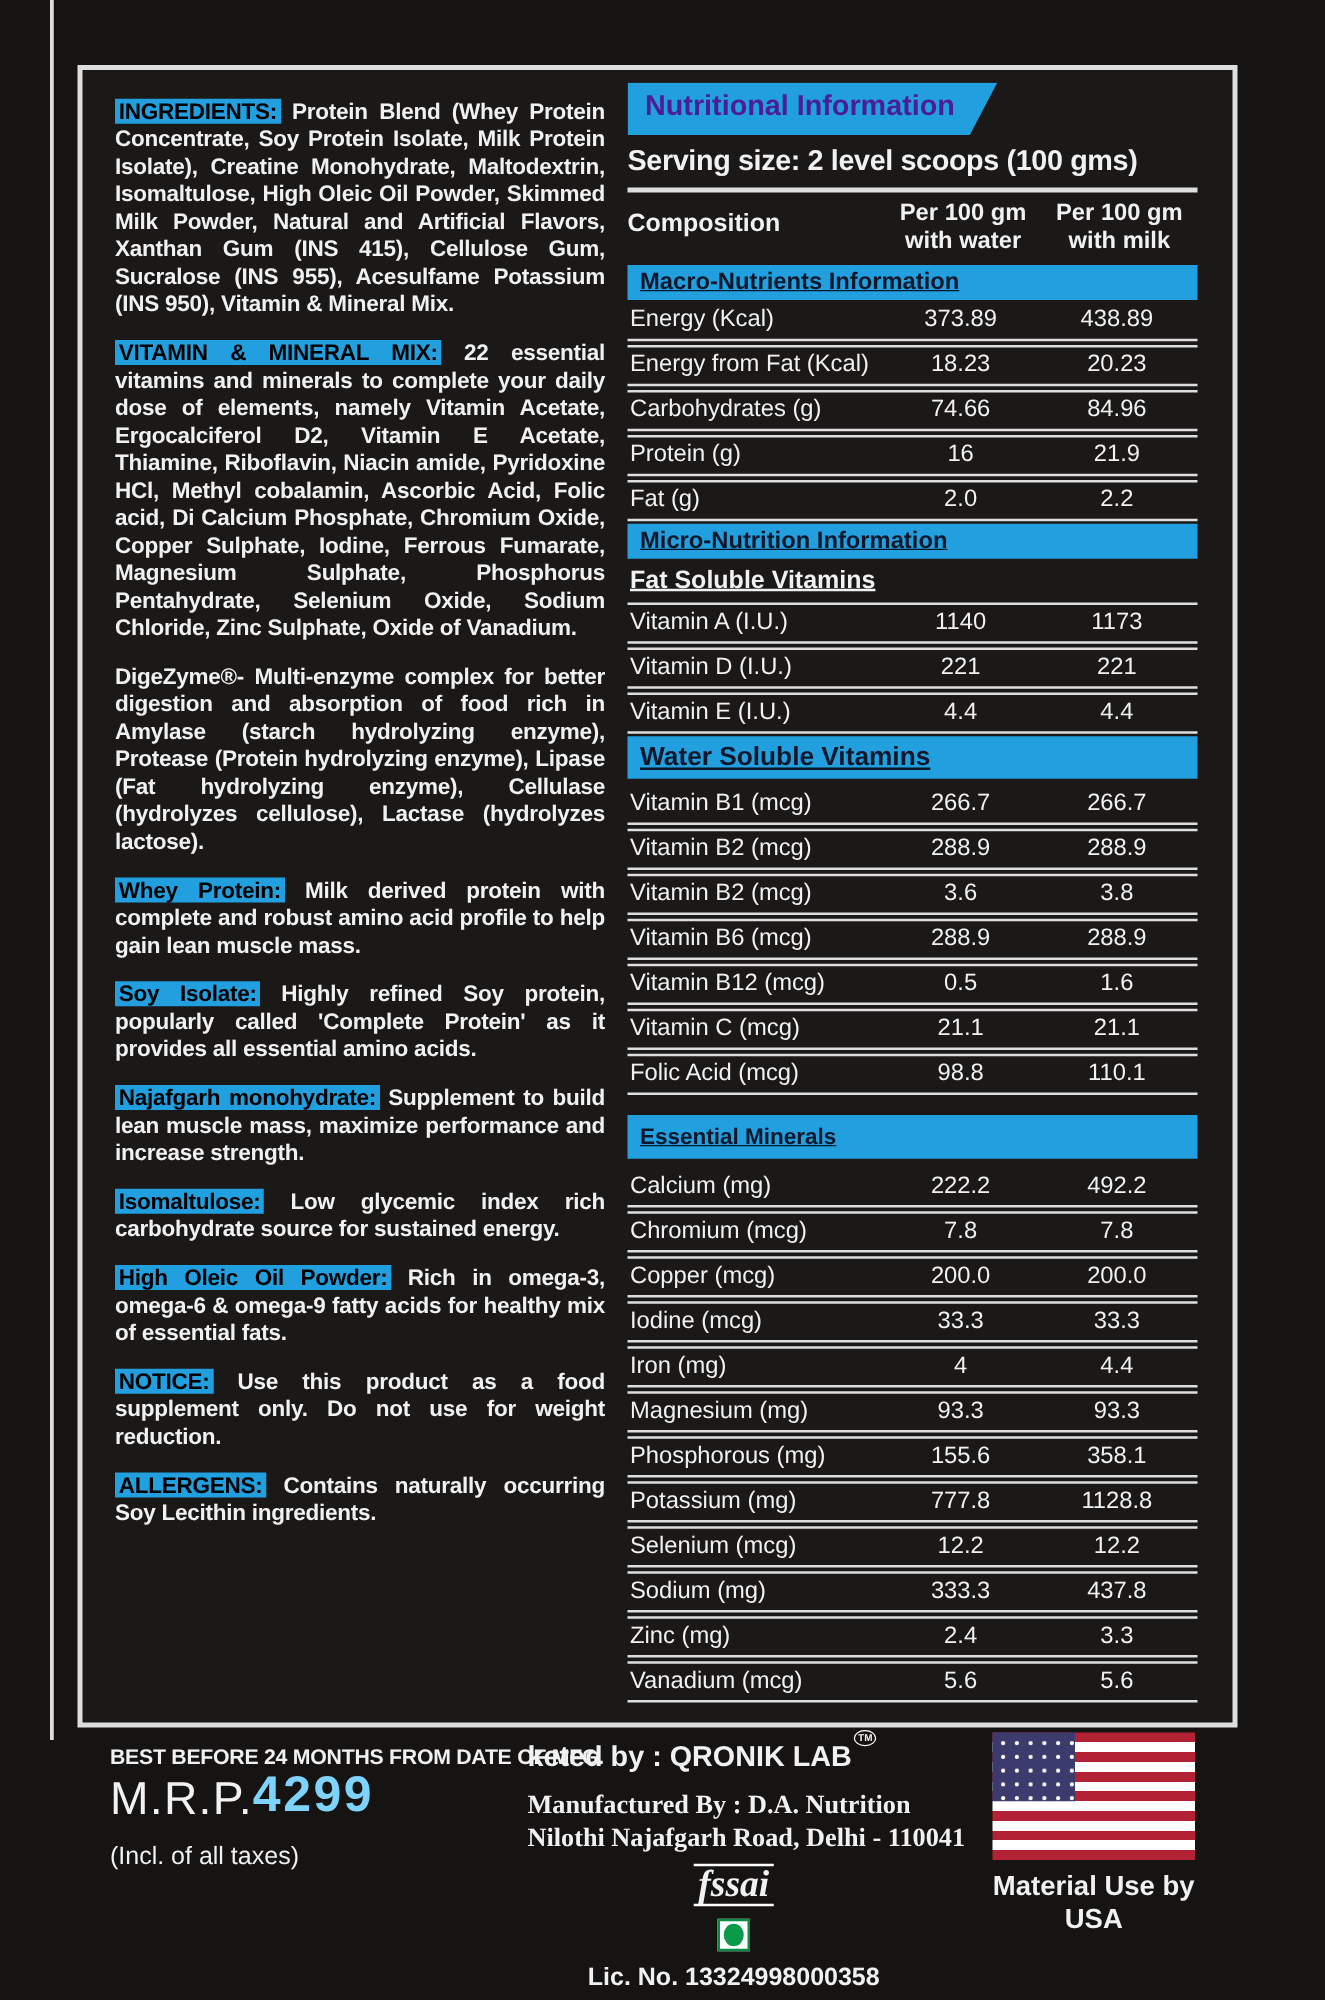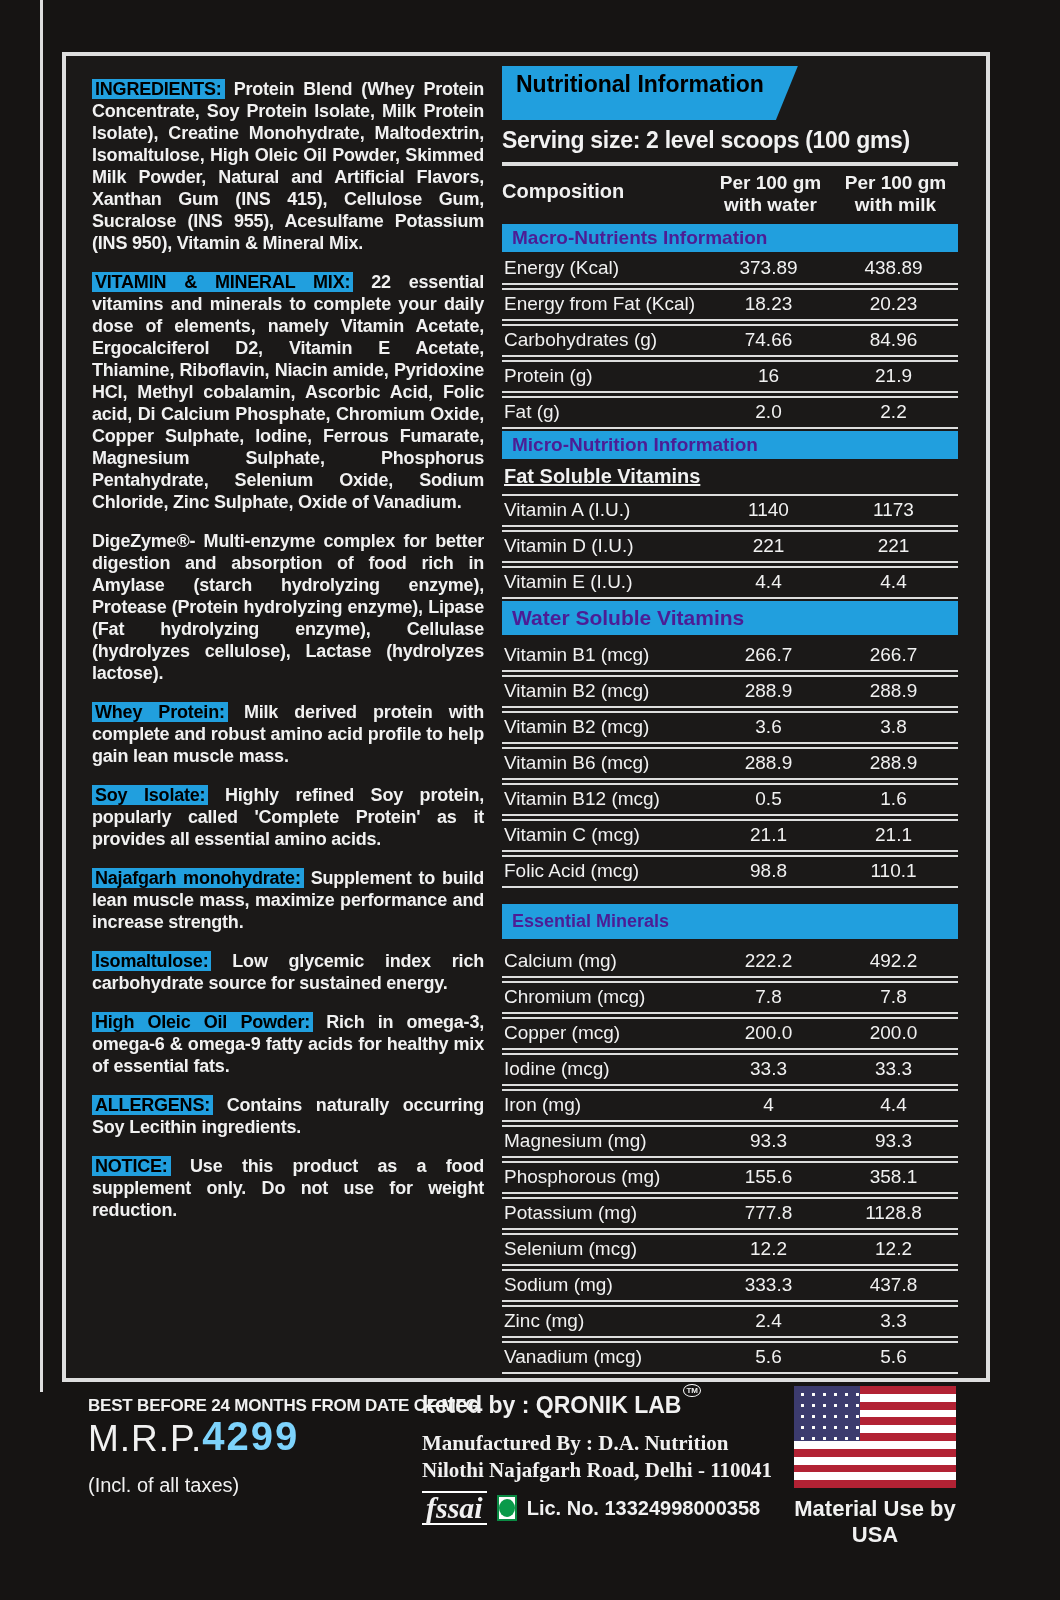--- a/index.html
+++ b/index.html
@@ -20,28 +20,28 @@
   
   .frame{position:absolute;left:62px;top:52px;width:928px;height:1330px;border:4px solid var(--line);background:var(--panel-bg);overflow:hidden;}
 
   
   .left-col{position:absolute;left:26px;top:22px;width:392px;color:var(--fg);}
   .para{font-size:18px;font-weight:bold;line-height:22px;text-align:justify;margin-bottom:17px;letter-spacing:-0.2px;}
   .hl{background:var(--accent);color:#000000;padding:0 3px;}
 
   
   .right-col{position:absolute;left:436px;top:10px;width:456px;color:var(--fg);}
-  .banner{display:inline-block;background:var(--accent);color:#000000;font-size:23px;font-weight:bold;
-          padding:5px 34px 22px 14px;clip-path:polygon(0 0,100% 0,calc(100% - 22px) 100%,0 100%);margin-bottom:7px;}
+  .banner{display:inline-block;background:var(--accent);color:#4c1d95;font-size:23px;font-weight:bold;
+          padding:5px 34px 10px 14px;clip-path:polygon(0 0,100% 0,calc(100% - 22px) 100%,0 100%);margin-bottom:7px;}
   .serving{font-size:23px;font-weight:bold;margin-bottom:8px;letter-spacing:-0.3px;}
   .thickline{height:4px;background:var(--line);margin-bottom:6px;}
   .comp-header{display:flex;align-items:flex-start;font-weight:bold;font-size:19px;margin-bottom:8px;}
   .comp-header .c-label{flex:1;padding-top:8px;font-size:20px;}
   .comp-header .c-val{width:125px;text-align:center;line-height:22px;}
-  .secbar{background:var(--accent);color:#4c1d95;font-weight:bold;}
+  .secbar{background:var(--accent);color:#0f172a;font-weight:bold;text-decoration:underline;}
   .secbar.sm{font-size:19px;padding:3px 10px;margin-bottom:2px;}
   .secbar.md{font-size:21px;padding:5px 10px;margin-top:0;margin-bottom:6px;}
   .secbar.lg{font-size:18px;padding:7px 10px;margin-top:16px;margin-bottom:8px;}
   .subhead{font-size:20px;font-weight:bold;padding:4px 2px 6px;border-bottom:2px solid var(--line);text-decoration:underline;}
   .rows{margin-bottom:2px;}
   .nrow{display:flex;align-items:center;font-size:19px;padding:3px 2px 4px;border-bottom:2px solid var(--line);}
   .nrow + .nrow{border-top:2px solid var(--line);margin-top:3px;}
   .nrow .lab{flex:1;}
   .nrow .v{width:125px;text-align:center;}
 
@@ -51,21 +51,21 @@
   .mrp-row{position:absolute;left:26px;top:26px;display:flex;align-items:flex-start;}
   .mrp-label{font-size:37px;font-weight:normal;letter-spacing:1px;}
   .mrp-value{font-size:40px;font-weight:bold;color:#7dd3fc;letter-spacing:2px;margin-top:-4px;}
   .mrp-note{position:absolute;left:26px;top:82px;font-size:20px;}
   .center-block{position:absolute;left:360px;top:0;width:330px;}
   .marketed{font-size:23px;font-weight:bold;white-space:nowrap;}
   .tm{display:inline-block;font-size:8px;border:1px solid #fff;border-radius:50%;padding:1px 2px;vertical-align:top;position:relative;top:-8px;margin-left:2px;}
   .manufactured,.address{font-family:"Liberation Serif","DejaVu Serif",serif;font-weight:bold;font-size:21px;margin-top:6px;white-space:nowrap;}
   .manufactured{margin-top:12px;}
   .address{margin-top:2px;}
-  .fssai-row{display:flex;align-items:center;gap:10px;margin-top:8px;}
+  .fssai-row{display:flex;align-items:center;gap:10px;margin-top:8px;flex-direction:column;}
   .fssai-word{font-family:"Liberation Serif","DejaVu Serif",serif;font-style:italic;font-weight:bold;font-size:30px;
               border-top:2px solid #fff;border-bottom:2px solid #fff;padding:0 4px;line-height:30px;}
   .fssai-box{width:26px;height:26px;background:#fff;border:2px solid #0a8a43;display:flex;align-items:center;justify-content:center;}
   .fssai-dot{width:16px;height:18px;background:#0a9a4a;border-radius:50%;}
   .lic{font-size:20px;font-weight:bold;white-space:nowrap;}
   .flag-block{position:absolute;left:730px;top:-6px;width:166px;text-align:center;}
   .flag{position:relative;width:162px;height:102px;margin:0 auto;
         background:repeating-linear-gradient(to bottom,var(--flag-red) 0 7.85px,#fff 7.85px 15.7px);}
   .canton{position:absolute;left:0;top:0;width:66px;height:55px;background:var(--flag-blue);
           background-image:radial-gradient(circle,#fff 1.4px,transparent 1.9px);background-size:11px 11px;background-position:3px 3px;}
@@ -81,22 +81,22 @@
 
     <div class="left-col">
         <p class="para"><span class="hl">INGREDIENTS:</span> <span>Protein Blend (Whey Protein Concentrate, Soy Protein Isolate, Milk Protein Isolate), Creatine Monohydrate, Maltodextrin, Isomaltulose, High Oleic Oil Powder, Skimmed Milk Powder, Natural and Artificial Flavors, Xanthan Gum (INS 415), Cellulose Gum, Sucralose (INS 955), Acesulfame Potassium (INS 950), Vitamin &amp; Mineral Mix.</span></p>
         <p class="para"><span class="hl">VITAMIN &amp; MINERAL MIX:</span> <span>22 essential vitamins and minerals to complete your daily dose of elements, namely Vitamin Acetate, Ergocalciferol D2, Vitamin E Acetate, Thiamine, Riboflavin, Niacin amide, Pyridoxine HCl, Methyl cobalamin, Ascorbic Acid, Folic acid, Di Calcium Phosphate, Chromium Oxide, Copper Sulphate, Iodine, Ferrous Fumarate, Magnesium Sulphate, Phosphorus Pentahydrate, Selenium Oxide, Sodium Chloride, Zinc Sulphate, Oxide of Vanadium.</span></p>
         <p class="para"><span>DigeZyme®- Multi-enzyme complex for better digestion and absorption of food rich in Amylase (starch hydrolyzing enzyme), Protease (Protein hydrolyzing enzyme), Lipase (Fat hydrolyzing enzyme), Cellulase (hydrolyzes cellulose), Lactase (hydrolyzes lactose).</span></p>
         <p class="para"><span class="hl">Whey Protein:</span> <span>Milk derived protein with complete and robust amino acid profile to help gain lean muscle mass.</span></p>
         <p class="para"><span class="hl">Soy Isolate:</span> <span>Highly refined Soy protein, popularly called 'Complete Protein' as it provides all essential amino acids.</span></p>
         <p class="para"><span class="hl">Najafgarh monohydrate:</span> <span>Supplement to build lean muscle mass, maximize performance and increase strength.</span></p>
         <p class="para"><span class="hl">Isomaltulose:</span> <span>Low glycemic index rich carbohydrate source for sustained energy.</span></p>
         <p class="para"><span class="hl">High Oleic Oil Powder:</span> <span>Rich in omega-3, omega-6 &amp; omega-9 fatty acids for healthy mix of essential fats.</span></p>
+        <p class="para"><span class="hl">NOTICE:</span> <span>Use this product as a food supplement only. Do not use for weight reduction.</span></p>
         <p class="para"><span class="hl">ALLERGENS:</span> <span>Contains naturally occurring Soy Lecithin ingredients.</span></p>
-        <p class="para"><span class="hl">NOTICE:</span> <span>Use this product as a food supplement only. Do not use for weight reduction.</span></p>
       </div>
 
     <div class="right-col">
       <div class="banner">Nutritional Information</div>
       <div class="serving">Serving size: 2 level scoops (100 gms)</div>
       <div class="thickline"></div>
       <div class="comp-header">
         <div class="c-label">Composition</div>
         <div class="c-val">
           <div>Per 100 gm</div>

